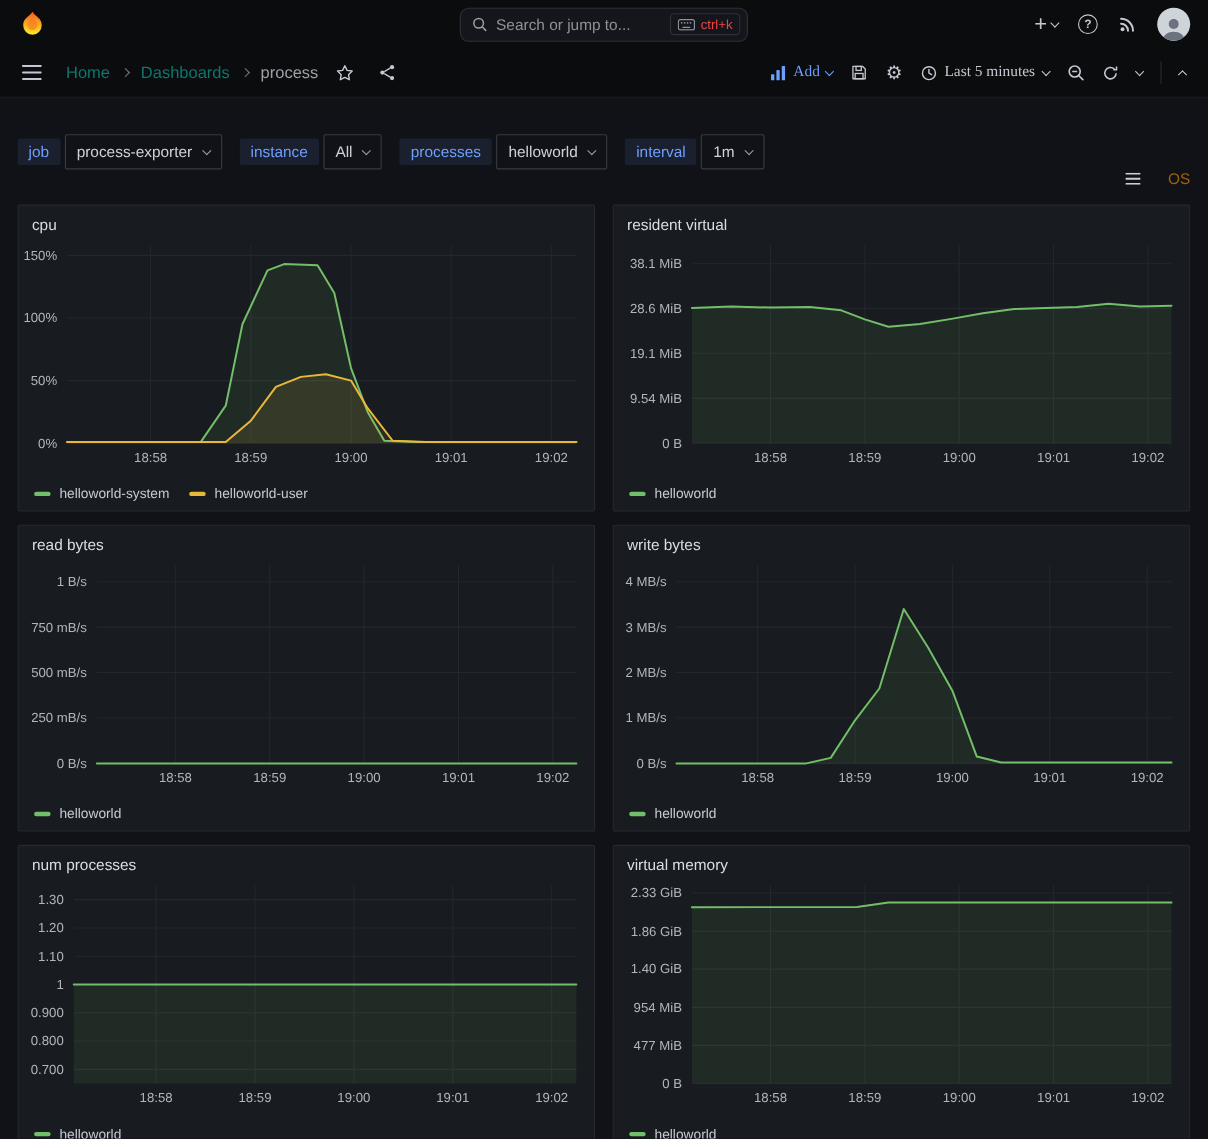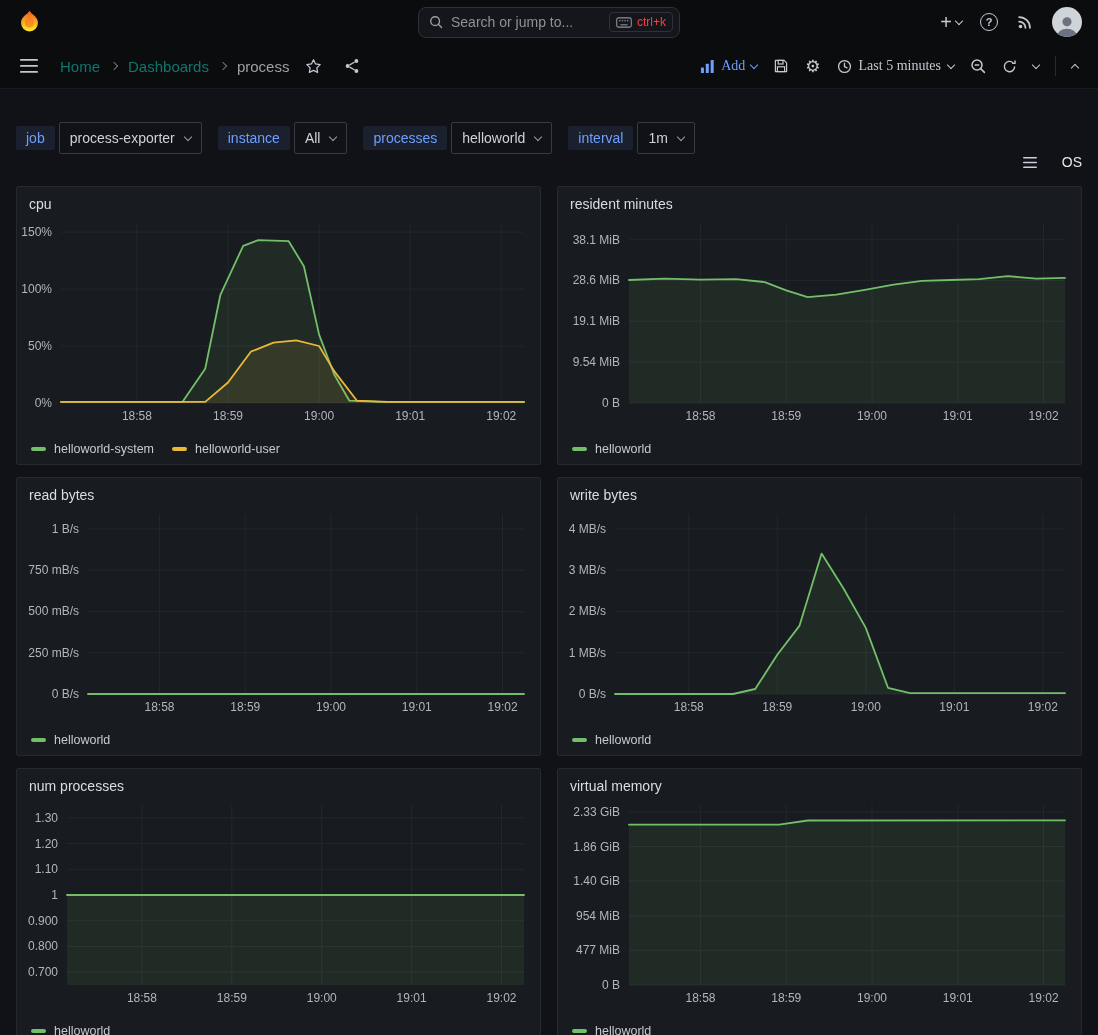--- a/index.html
+++ b/index.html
@@ -69,21 +69,21 @@
     height:24px; display:flex; align-items:center; padding:0 10px;
     background:rgba(110,159,255,0.10); color:#6e9fff; border-radius:2px; font-size:14px;
     cursor:pointer;
   }
   .var-value {
     height:32px; display:flex; align-items:center; gap:10px; padding:0 10px;
     border:1px solid #383b44; border-radius:2px; color:#d0d1d8; font-size:14px;
     cursor:pointer; background:transparent;
   }
   .var-value .chev { color:#9a9daa; }
-  .os-toggle { margin-left:auto; display:flex; align-items:center; gap:25px; color:#e5e5e5; font-size:14px;margin-top:48px; }
+  .os-toggle { margin-left:auto; display:flex; align-items:center; gap:25px; color:#a16207; font-size:14px;margin-top:48px; }
 
   
   .grid {
     padding:0 16px; display:grid; grid-template-columns:1fr 1fr; column-gap:16px; row-gap:12px;
   }
   .panel {
     height:279px; background:#181b1f; border:1px solid #25282e; border-radius:2px;
     display:flex; flex-direction:column; overflow:hidden;
   }
   .panel-header {
@@ -322,21 +322,21 @@
           <span>helloworld-system</span>
         </div>
         <div class="legend-item">
           <span class="dash" style="background: rgb(234, 184, 57);"></span>
           <span>helloworld-user</span>
         </div>
       </div>
   </section>
 
   <section class="panel">
-    <div class="panel-header">resident minutes</div>
+    <div class="panel-header">resident virtual</div>
     <div class="chart">
         <svg width="521" height="212">
           <line x1="71" y1="188" x2="507" y2="188" stroke="#24272d" stroke-width="1"></line>
           <text x="62" y="192" text-anchor="end" class="tick">0 B</text>
           <line x1="71" y1="147.11428571428573" x2="507" y2="147.11428571428573" stroke="#24272d" stroke-width="1"></line>
           <text x="62" y="151.11428571428573" text-anchor="end" class="tick">9.54 MiB</text>
           <line x1="71" y1="106.14285714285714" x2="507" y2="106.14285714285714" stroke="#24272d" stroke-width="1"></line>
           <text x="62" y="110.14285714285714" text-anchor="end" class="tick">19.1 MiB</text>
           <line x1="71" y1="65.42857142857143" x2="507" y2="65.42857142857143" stroke="#24272d" stroke-width="1"></line>
           <text x="62" y="69.42857142857143" text-anchor="end" class="tick">28.6 MiB</text>

